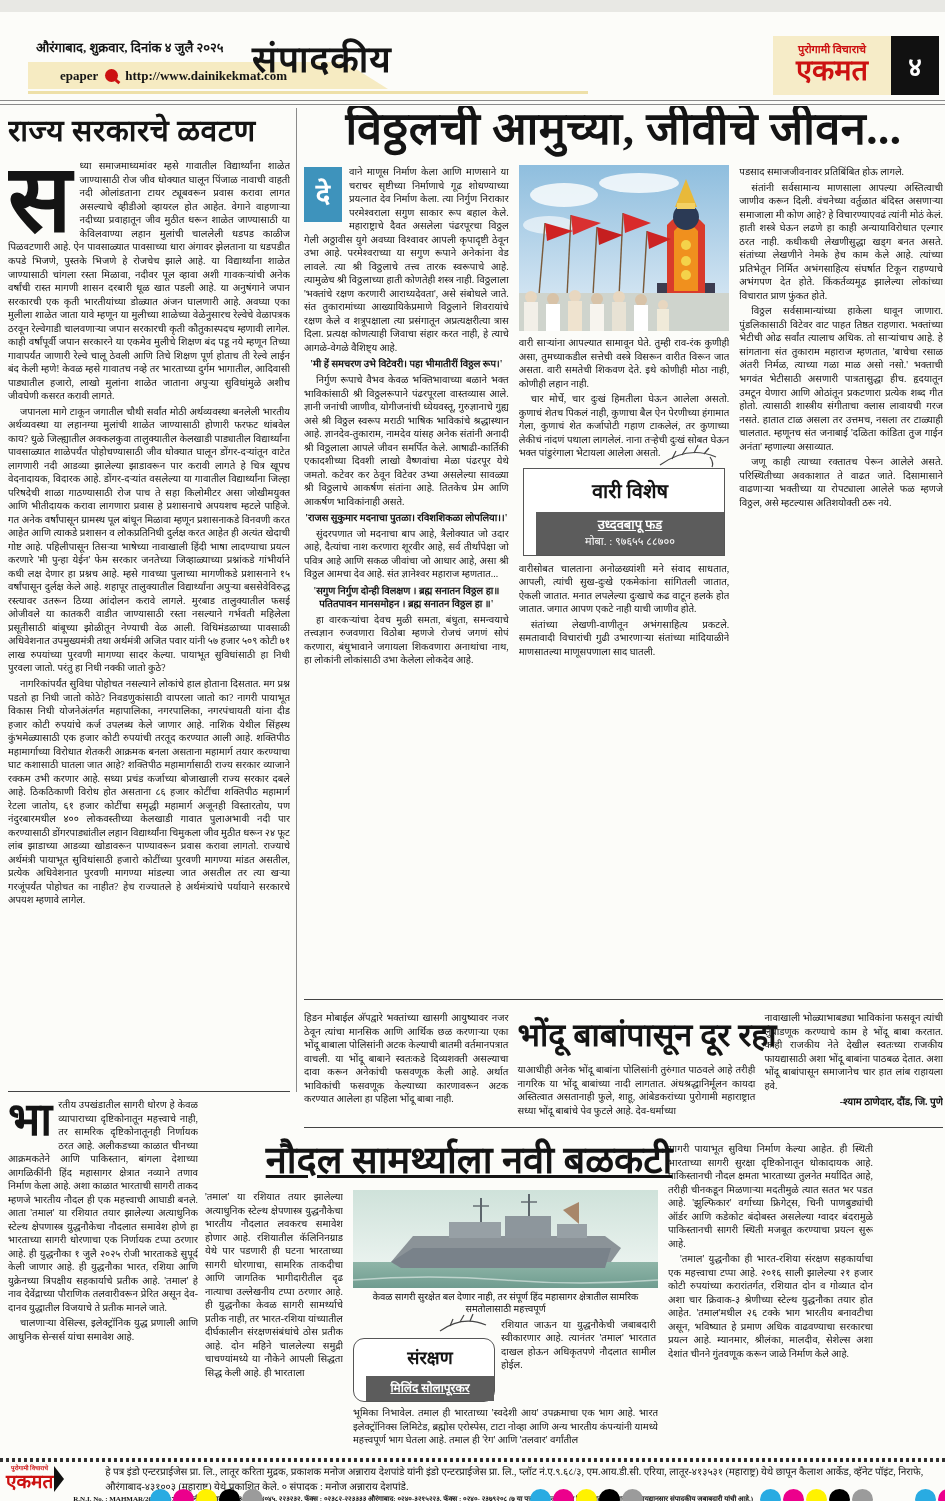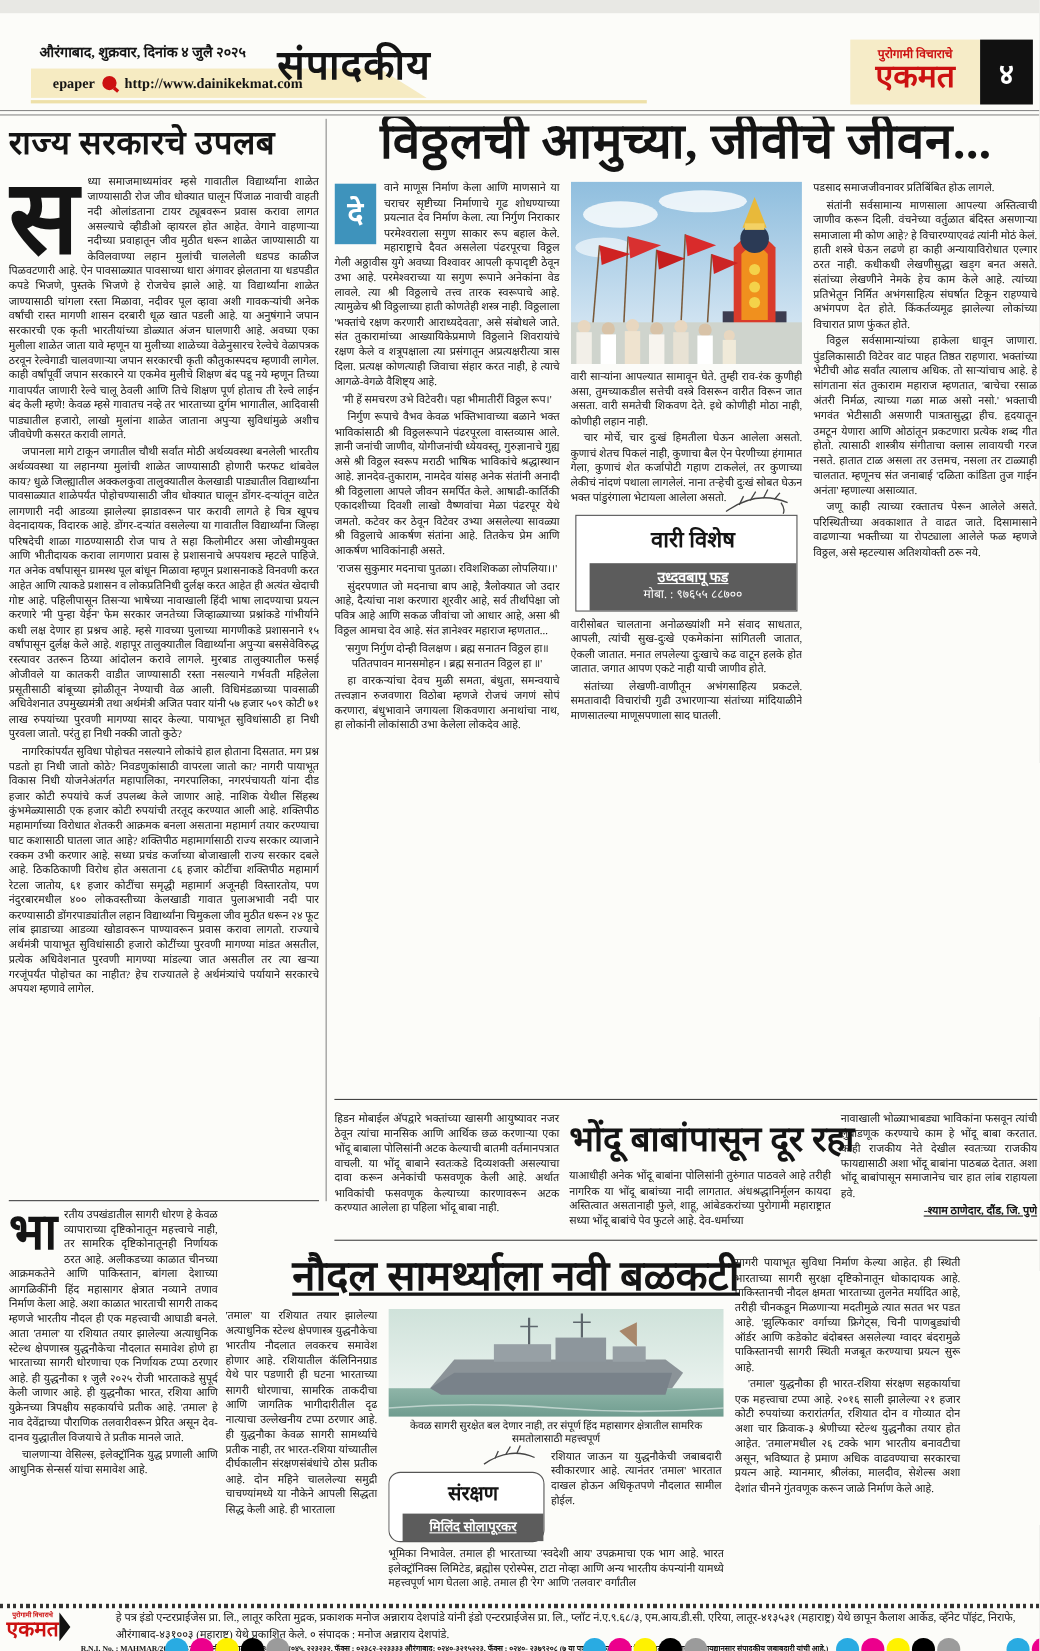--- a/index.html
+++ b/index.html
@@ -11,21 +11,21 @@
     background: #fcfcf9;
     font-family: "Liberation Serif", "DejaVu Serif", serif;
     color: #141414;
     overflow: hidden;
   }
   
   .date-line { position:absolute; left:36px; top:26px; font-size:13px; font-weight:bold; }
   .epaper-banner {
     position:absolute; left:28px; top:50px; width:360px; height:27px;
     background:#f6ebc2; clip-path:polygon(0 0,88% 0,100% 100%,0 100%);
-    display:flex; align-items:center; gap:7px; padding-left:20px;
+    display:flex; align-items:center; gap:7px; padding-left:32px;
     font-size:13px; font-weight:bold;
   }
   .epaper-underline { position:absolute; left:28px; top:79px; width:560px; height:3px; background:#eee0a8; }
   .epaper-icon { width:13px; height:13px; border-radius:50%; background:#cc1111; display:inline-block; position:relative; }
   .epaper-icon::after{ content:""; position:absolute; right:-2px; bottom:-1px; width:5px; height:3px; background:#cc1111; transform:rotate(40deg);}
   .section-title { position:absolute; left:252px; top:20px; font-size:37px; font-weight:bold; letter-spacing:1px; }
   .masthead-box {
     position:absolute; left:773px; top:24px; width:118px; height:59px;
     background:#f6ecc8; text-align:center; padding-top:5px;
   }
@@ -35,21 +35,21 @@
     position:absolute; left:891px; top:24px; width:48px; height:59px;
     background:#111; color:#fff; display:flex; align-items:center; justify-content:center;
     font-size:26px; font-weight:bold;
   }
   .header-rule { position:absolute; left:0; top:88px; width:945px; height:5px;
     border-top:1px solid #8a8a8a; border-bottom:1px solid #8a8a8a; }
   
   .body-text { font-size:9.8px; line-height:1.38; text-align:justify; }
   .body-text p { margin-bottom:2px; text-indent:12px; }
   .body-text p.no-indent { text-indent:0; }
-  .verse { font-weight:normal; text-align:center; text-indent:0 !important; margin:3px 0; }
+  .verse { font-weight:bold; text-align:center; text-indent:0 !important; margin:3px 0; }
   
   .editorial { position:absolute; left:8px; top:96px; width:282px; height:984px;
     border-bottom:1px solid #444; overflow:hidden; }
   .editorial h2 { font-size:30px; font-weight:bold; margin:2px 0 8px 0; letter-spacing:0.5px; }
   .dropcap-sa { float:left; font-size:94px; line-height:0.78; padding:4px 8px 0 0; font-weight:bold; }
   .v-divider { position:absolute; left:296px; top:96px; width:1px; height:984px; background:#8a8a8a; }
   
   .main-article { position:absolute; left:304px; top:94px; width:639px; height:894px;
     border-bottom:1px solid #444; overflow:hidden; }
   .main-article h1 { font-size:45px; font-weight:bold; text-align:center; line-height:1.05;
@@ -69,21 +69,21 @@
   .feature-box .fb-author { font-size:13px; font-weight:bold;text-decoration:underline; }
   .feature-box .fb-mobile { font-size:11px; }
   .sprig { position:absolute; top:-26px; right:6px; }
   
   .letter { position:absolute; left:304px; top:994px; width:639px; height:122px;
     border-bottom:1px solid #444; padding-top:5px; overflow:hidden;
     display:flex; gap:9px; }
   .letter-col1 { width:206px; } .letter-col2 { width:238px; } .letter-col3 { width:180px; }
   .letter h3 { font-size:32px; font-weight:bold; text-align:center; white-space:nowrap;
     margin:2px 0 6px 0; }
-  .letter-byline { font-weight:bold; text-align:right; font-size:10px; margin-top:3px;text-decoration:underline; }
+  .letter-byline { font-weight:bold; text-align:right; font-size:10px; margin-top:3px; }
   
   .navy-left { position:absolute; left:8px; top:1086px; width:190px; height:352px; overflow:hidden; }
   .dropcap-bha { float:left; font-size:46px; line-height:0.85; padding:2px 6px 0 0; font-weight:bold; }
   .navy-main { position:absolute; left:205px; top:1120px; width:738px; height:318px; overflow:hidden; }
   .navy-main h2 { width:528px; text-align:center; font-size:38px; font-weight:bold; margin-bottom:6px;text-decoration:underline; }
   .navy-cols { display:flex; gap:10px; }
   .navy-colb { width:138px; overflow:hidden; height:262px; }
   .navy-colc { width:305px; overflow:hidden; }
   .navy-cold { width:205px; overflow:hidden; height:312px; margin-top:-48px; }
   .ship-frame { width:305px; height:98px; }
@@ -121,21 +121,21 @@
   <div class="epaper-underline"></div>
   <div class="section-title">संपादकीय</div>
   <div class="masthead-box">
     <div class="masthead-tagline">पुरोगामी विचाराचे</div>
     <div class="masthead-name">एकमत</div>
   </div>
   <div class="page-number-box">४</div>
   <div class="header-rule"></div>
 
   <div class="editorial body-text">
-    <h2>राज्य सरकारचे उपलब</h2>
+    <h2>राज्य सरकारचे ळवटण</h2>
     <p class="no-indent">
       <span class="dropcap-sa">स</span>
       <span>ध्या समाजमाध्यमांवर म्हसे गावातील विद्यार्थ्यांना शाळेत जाण्यासाठी रोज जीव धोक्यात घालून पिंजाळ नावाची वाहती नदी ओलांडताना टायर ट्यूबवरून प्रवास करावा लागत असल्याचे व्हीडीओ व्हायरल होत आहेत. वेगाने वाहणाऱ्या नदीच्या प्रवाहातून जीव मुठीत धरून शाळेत जाण्यासाठी या केविलवाण्या लहान मुलांची चाललेली धडपड काळीज पिळवटणारी आहे. ऐन पावसाळ्यात पावसाच्या धारा अंगावर झेलताना या धडपडीत कपडे भिजणे, पुस्तके भिजणे हे रोजचेच झाले आहे. या विद्यार्थ्यांना शाळेत जाण्यासाठी चांगला रस्ता मिळावा, नदीवर पूल व्हावा अशी गावकऱ्यांची अनेक वर्षांची रास्त मागणी शासन दरबारी धूळ खात पडली आहे. या अनुषंगाने जपान सरकारची एक कृती भारतीयांच्या डोळ्यात अंजन घालणारी आहे. अवघ्या एका मुलीला शाळेत जाता यावे म्हणून या मुलीच्या शाळेच्या वेळेनुसारच रेल्वेचे वेळापत्रक ठरवून रेल्वेगाडी चालवणाऱ्या जपान सरकारची कृती कौतुकास्पदच म्हणावी लागेल. काही वर्षांपूर्वी जपान सरकारने या एकमेव मुलीचे शिक्षण बंद पडू नये म्हणून तिच्या गावापर्यंत जाणारी रेल्वे चालू ठेवली आणि तिचे शिक्षण पूर्ण होताच ती रेल्वे लाईन बंद केली म्हणे! केवळ म्हसे गावातच नव्हे तर भारताच्या दुर्गम भागातील, आदिवासी पाड्यातील हजारो, लाखो मुलांना शाळेत जाताना अपुऱ्या सुविधांमुळे अशीच जीवघेणी कसरत करावी लागते.</span>
     </p>
     <p>जपानला मागे टाकून जगातील चौथी सर्वांत मोठी अर्थव्यवस्था बनलेली भारतीय अर्थव्यवस्था या लहानग्या मुलांची शाळेत जाण्यासाठी होणारी फरफट थांबवेल काय? धुळे जिल्ह्यातील अक्कलकुवा तालुक्यातील केलखाडी पाड्यातील विद्यार्थ्यांना पावसाळ्यात शाळेपर्यंत पोहोचण्यासाठी जीव धोक्यात घालून डोंगर-दऱ्यांतून वाटेत लागणारी नदी आडव्या झालेल्या झाडावरून पार करावी लागते हे चित्र खूपच वेदनादायक, विदारक आहे. डोंगर-दऱ्यांत वसलेल्या या गावातील विद्यार्थ्यांना जिल्हा परिषदेची शाळा गाठण्यासाठी रोज पाच ते सहा किलोमीटर असा जोखीमयुक्त आणि भीतीदायक करावा लागणारा प्रवास हे प्रशासनाचे अपयशच म्हटले पाहिजे. गत अनेक वर्षांपासून ग्रामस्थ पूल बांधून मिळावा म्हणून प्रशासनाकडे विनवणी करत आहेत आणि त्याकडे प्रशासन व लोकप्रतिनिधी दुर्लक्ष करत आहेत ही अत्यंत खेदाची गोष्ट आहे. पहिलीपासून तिसऱ्या भाषेच्या नावाखाली हिंदी भाषा लादण्याचा प्रयत्न करणारे 'मी पुन्हा येईन' फेम सरकार जनतेच्या जिव्हाळ्याच्या प्रश्नांकडे गांभीर्याने कधी लक्ष देणार हा प्रश्नच आहे. म्हसे गावच्या पुलाच्या मागणीकडे प्रशासनाने १५ वर्षांपासून दुर्लक्ष केले आहे. शहापूर तालुक्यातील विद्यार्थ्यांना अपुऱ्या बससेवेविरुद्ध रस्त्यावर उतरून ठिय्या आंदोलन करावे लागले. मुरबाड तालुक्यातील फसई ओजीवले या कातकरी वाडीत जाण्यासाठी रस्ता नसल्याने गर्भवती महिलेला प्रसूतीसाठी बांबूच्या झोळीतून नेण्याची वेळ आली. विधिमंडळाच्या पावसाळी अधिवेशनात उपमुख्यमंत्री तथा अर्थमंत्री अजित पवार यांनी ५७ हजार ५०९ कोटी ७१ लाख रुपयांच्या पुरवणी मागण्या सादर केल्या. पायाभूत सुविधांसाठी हा निधी पुरवला जातो. परंतु हा निधी नक्की जातो कुठे?</p>
     <p>नागरिकांपर्यंत सुविधा पोहोचत नसल्याने लोकांचे हाल होताना दिसतात. मग प्रश्न पडतो हा निधी जातो कोठे? निवडणुकांसाठी वापरला जातो का? नागरी पायाभूत विकास निधी योजनेअंतर्गत महापालिका, नगरपालिका, नगरपंचायती यांना दीड हजार कोटी रुपयांचे कर्ज उपलब्ध केले जाणार आहे. नाशिक येथील सिंहस्थ कुंभमेळ्यासाठी एक हजार कोटी रुपयांची तरतूद करण्यात आली आहे. शक्तिपीठ महामार्गाच्या विरोधात शेतकरी आक्रमक बनला असताना महामार्ग तयार करण्याचा घाट कशासाठी घातला जात आहे? शक्तिपीठ महामार्गासाठी राज्य सरकार व्याजाने रक्कम उभी करणार आहे. सध्या प्रचंड कर्जाच्या बोजाखाली राज्य सरकार दबले आहे. ठिकठिकाणी विरोध होत असताना ८६ हजार कोटींचा शक्तिपीठ महामार्ग रेटला जातोय, ६१ हजार कोटींचा समृद्धी महामार्ग अजूनही विस्तारतोय, पण नंदुरबारमधील ४०० लोकवस्तीच्या केलखाडी गावात पुलाअभावी नदी पार करण्यासाठी डोंगरपाड्यांतील लहान विद्यार्थ्यांना चिमुकला जीव मुठीत धरून २४ फूट लांब झाडाच्या आडव्या खोडावरून पाण्यावरून प्रवास करावा लागतो. राज्याचे अर्थमंत्री पायाभूत सुविधांसाठी हजारो कोटींच्या पुरवणी मागण्या मांडत असतील, प्रत्येक अधिवेशनात पुरवणी मागण्या मांडल्या जात असतील तर त्या खऱ्या गरजूंपर्यंत पोहोचत का नाहीत? हेच राज्यातले हे अर्थमंत्र्यांचे पर्यायाने सरकारचे अपयश म्हणावे लागेल.</p>
   </div>
   <div class="v-divider"></div>
 
   <div class="main-article">

